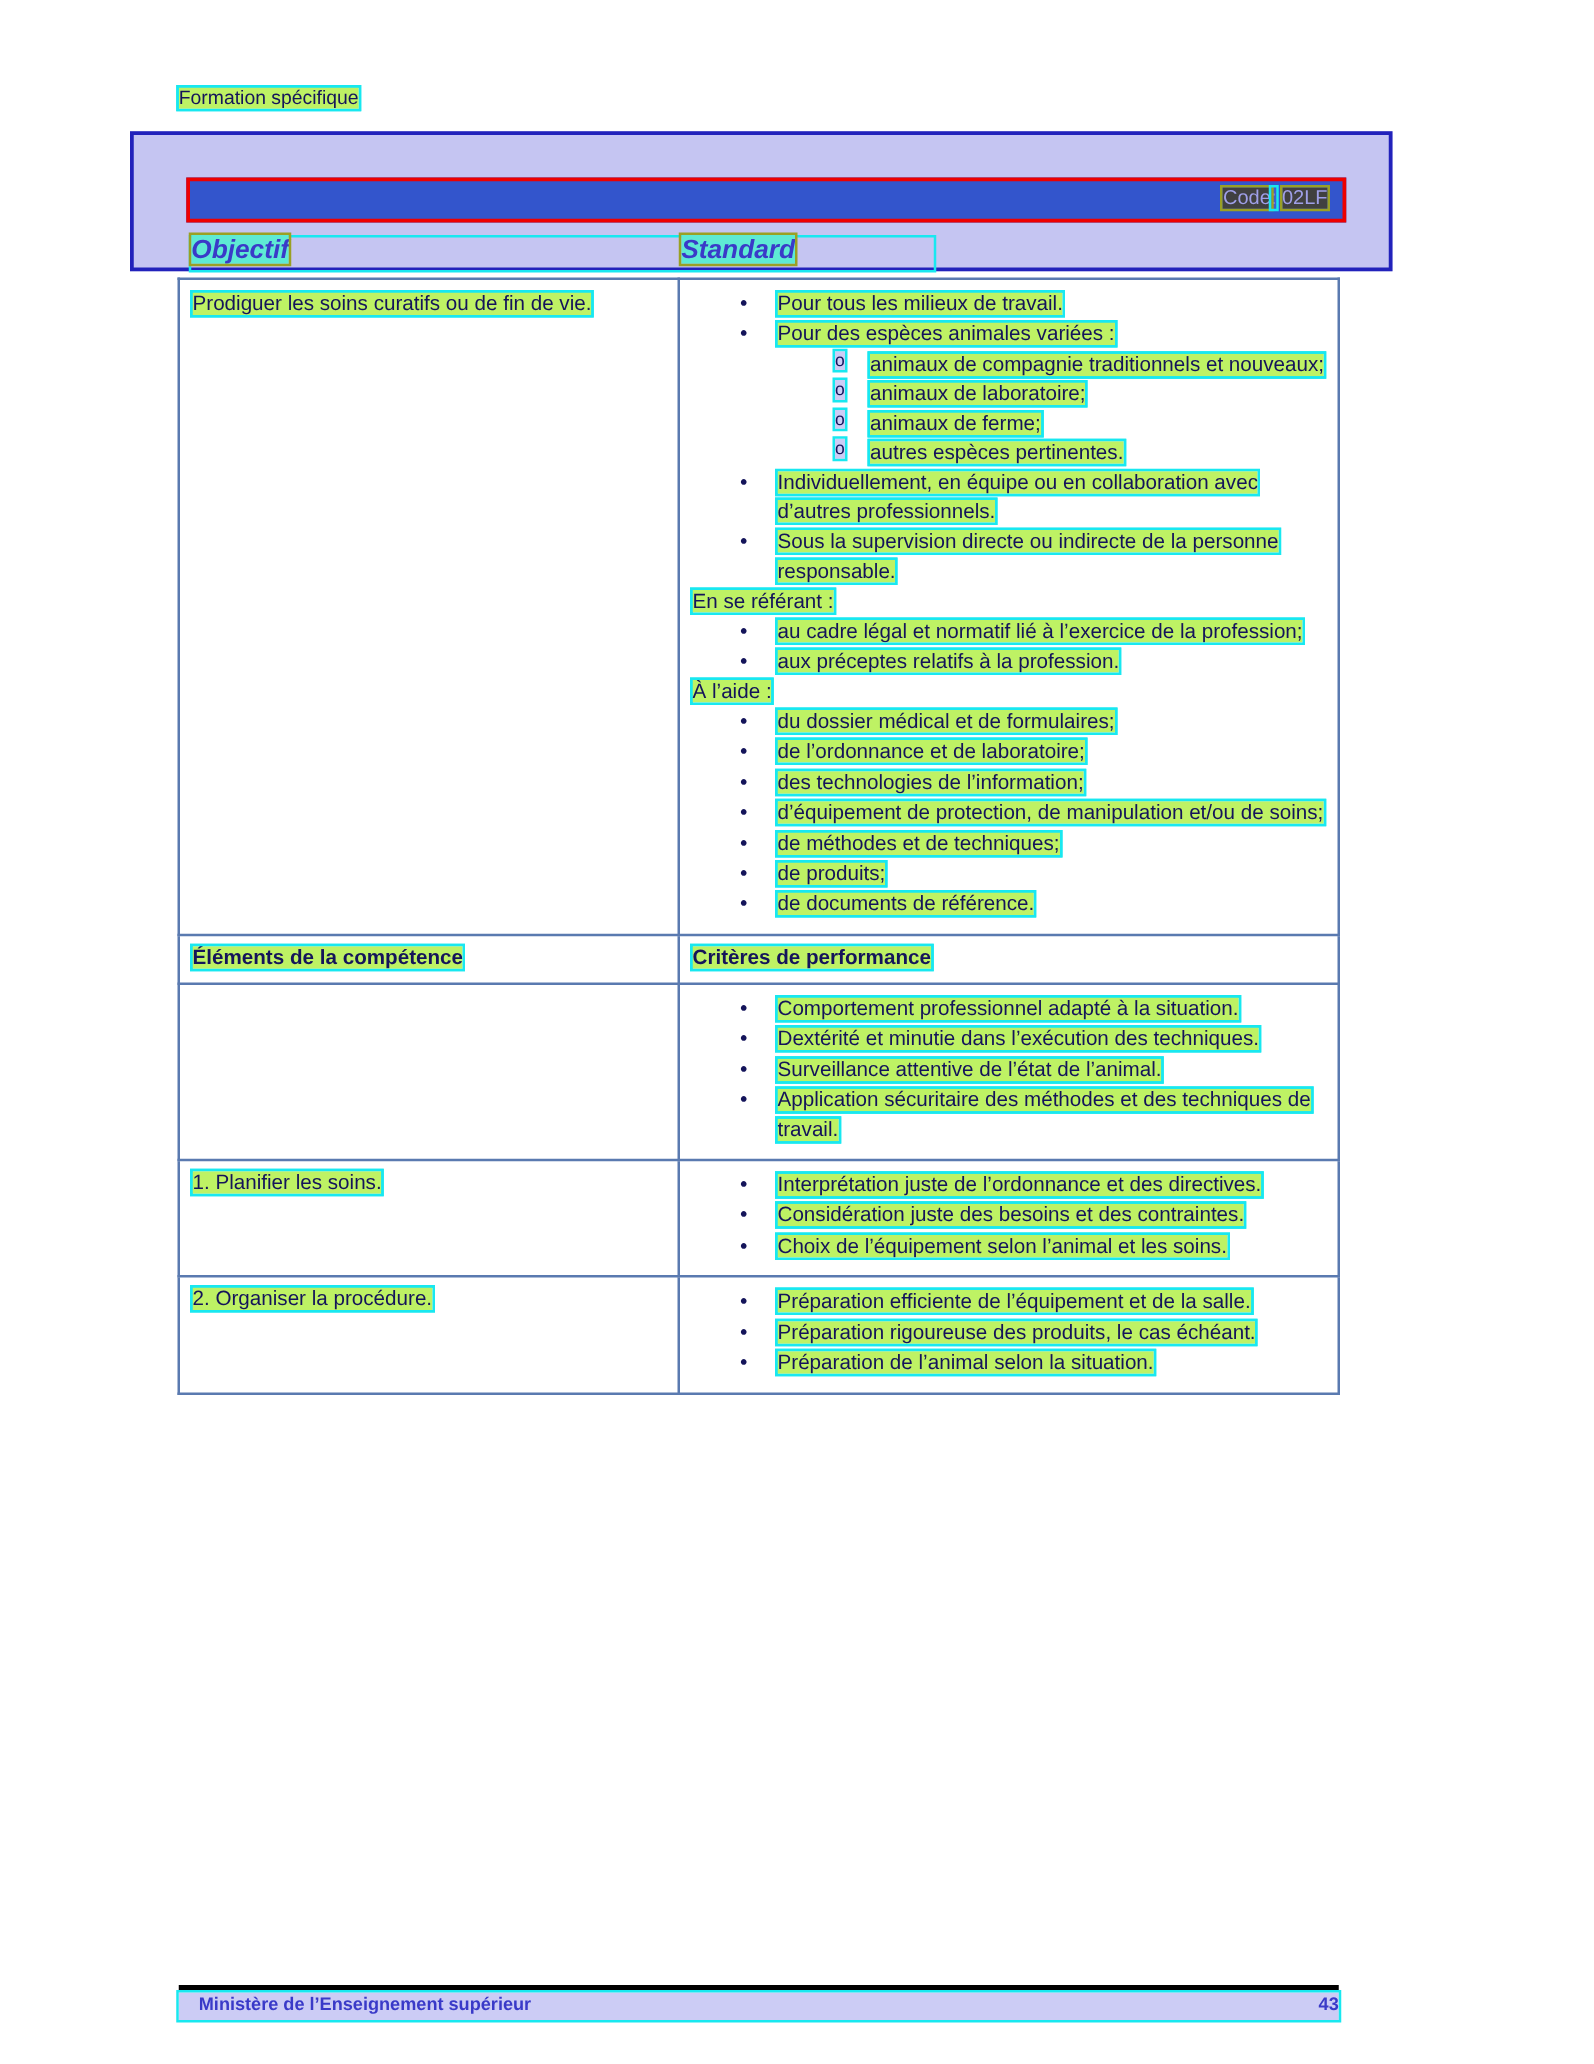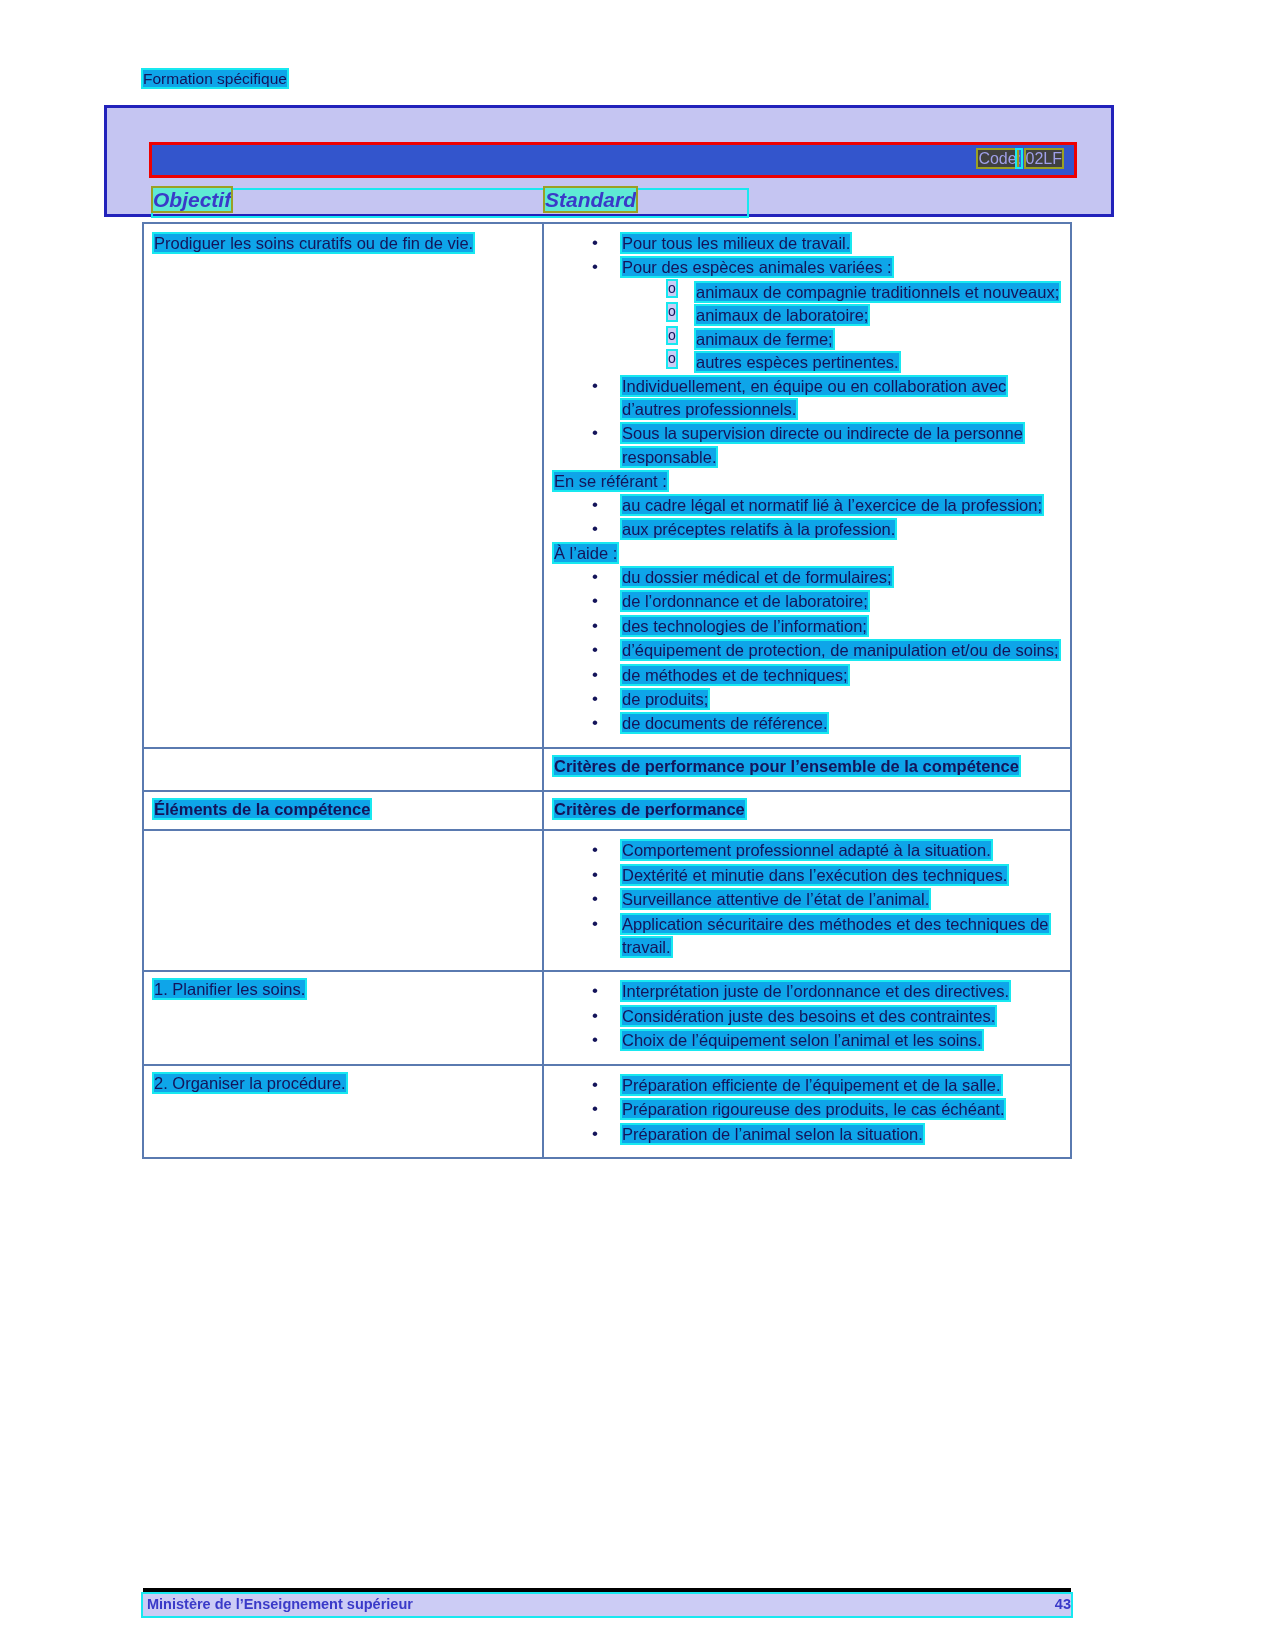--- a/index.html
+++ b/index.html
@@ -12,21 +12,21 @@
   .page {
     position: relative;
     width: 1275px; height: 1651px;
     background: #ffffff;
     overflow: hidden;
   }
 
   
   .ocr {
     display: inline;
-    background: #0ea5e9;
+    background: #bef264;
     box-shadow: 0 0 0 2px #18e8f0;
     outline: 2px solid #18e8f0;
     color: #14145a;
     -webkit-box-decoration-break: clone;
     box-decoration-break: clone;
   }
 
   
   .runhead {
     position: absolute;
@@ -145,21 +145,21 @@
     background: #000000;
   }
   .footer {
     position: absolute;
     left: 143px; top: 1596px;
     width: 928px;
     font-size: 14.5px;
     font-weight: bold;
     color: #3a3ac8;
   }
-  .footer .fl { position:absolute; left:4px; top:0; }
+  .footer .fl { position:absolute; left:16px; top:0; }
   .footer .fr { position:absolute; right:0; top:0; }
   .footer .band {
     position:absolute; left:0; top:-2px; width:928px; height:22px;
     background:#ccccf5; outline:2px solid #18e8f0;
   }
 </style>
 </head>
 <body>
 
 <div class="page">
@@ -216,28 +216,20 @@
             <li><span class="ocr">des technologies de l’information;</span></li>
             <li><span class="ocr">d’équipement de protection, de manipulation et/ou de soins;</span></li>
             <li><span class="ocr">de méthodes et de techniques;</span></li>
             <li><span class="ocr">de produits;</span></li>
             <li><span class="ocr">de documents de référence.</span></li>
           </ul>
         </div>
       </td>
     </tr>
 
-    <tr>
-      <td class="colL">
-            <div class="body">&nbsp;</div>
-          </td>
-      <td class="colR">
-        <div class="hdr"><span class="ocr">Critères de performance pour l’ensemble de la compétence</span></div>
-      </td>
-    </tr>
 
     <tr>
       <td class="colL">
         <div class="hdr"><span class="ocr">Éléments de la compétence</span></div>
       </td>
       <td class="colR">
         <div class="hdr"><span class="ocr">Critères de performance</span></div>
       </td>
     </tr>
 

